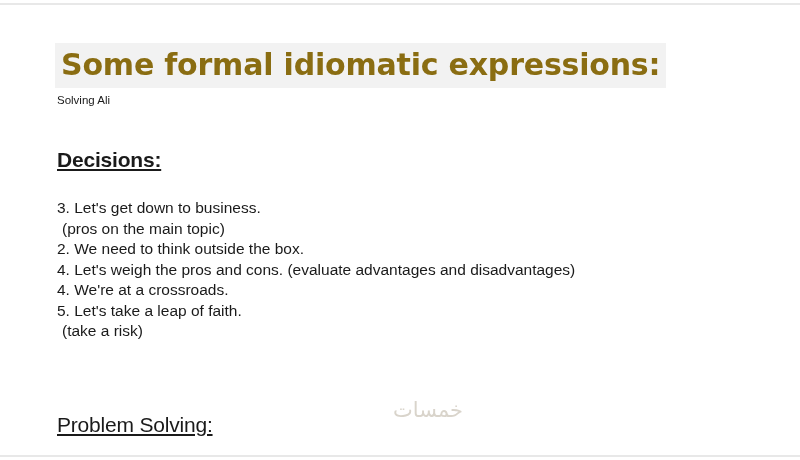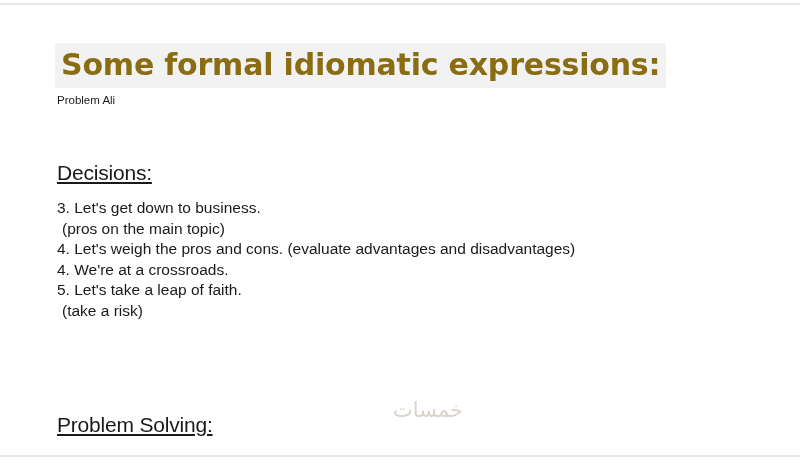--- a/index.html
+++ b/index.html
@@ -77,21 +77,22 @@
     position: absolute;
     font-size: 21px;
     color: #1a1a1a;
     text-decoration: underline;
     text-underline-offset: 2px;
     white-space: nowrap;
     letter-spacing: -0.2px;
   }
   .section-decisions {
     left: 2px;
-    top: 161px;
+    top: 148px;
+    font-weight: bold;
   }
   .section-problem-solving {
     left: 2px;
     top: 413px;
   }
 
   .list {
     position: absolute;
     left: 2px;
     top: 198px;
@@ -124,27 +125,28 @@
 
 <div class="page">
 
   <div class="edge-rule-top"></div>
   <div class="edge-rule-bottom"></div>
 
   <div class="content">
 
     <div class="doc-title">Some formal idiomatic expressions:</div>
 
-    <div class="author">Problem Ali</div>
+    <div class="author">Solving Ali</div>
 
     <div class="section-heading section-decisions">Decisions:</div>
 
     <div class="list">
       <div class="list-line">3. Let's get down to business.</div>
       <div class="list-line indent"> (pros on the main topic)</div>
+      <div class="list-line">2. We need to think outside the box.</div>
       <div class="list-line">4. Let's weigh the pros and cons. (evaluate advantages and disadvantages)</div>
       <div class="list-line">4. We're at a crossroads.</div>
       <div class="list-line">5. Let's take a leap of faith.</div>
       <div class="list-line indent"> (take a risk)</div>
     </div>
 
     <div class="section-heading section-problem-solving">Problem Solving:</div>
 
     <div class="watermark">خمسات</div>
 

